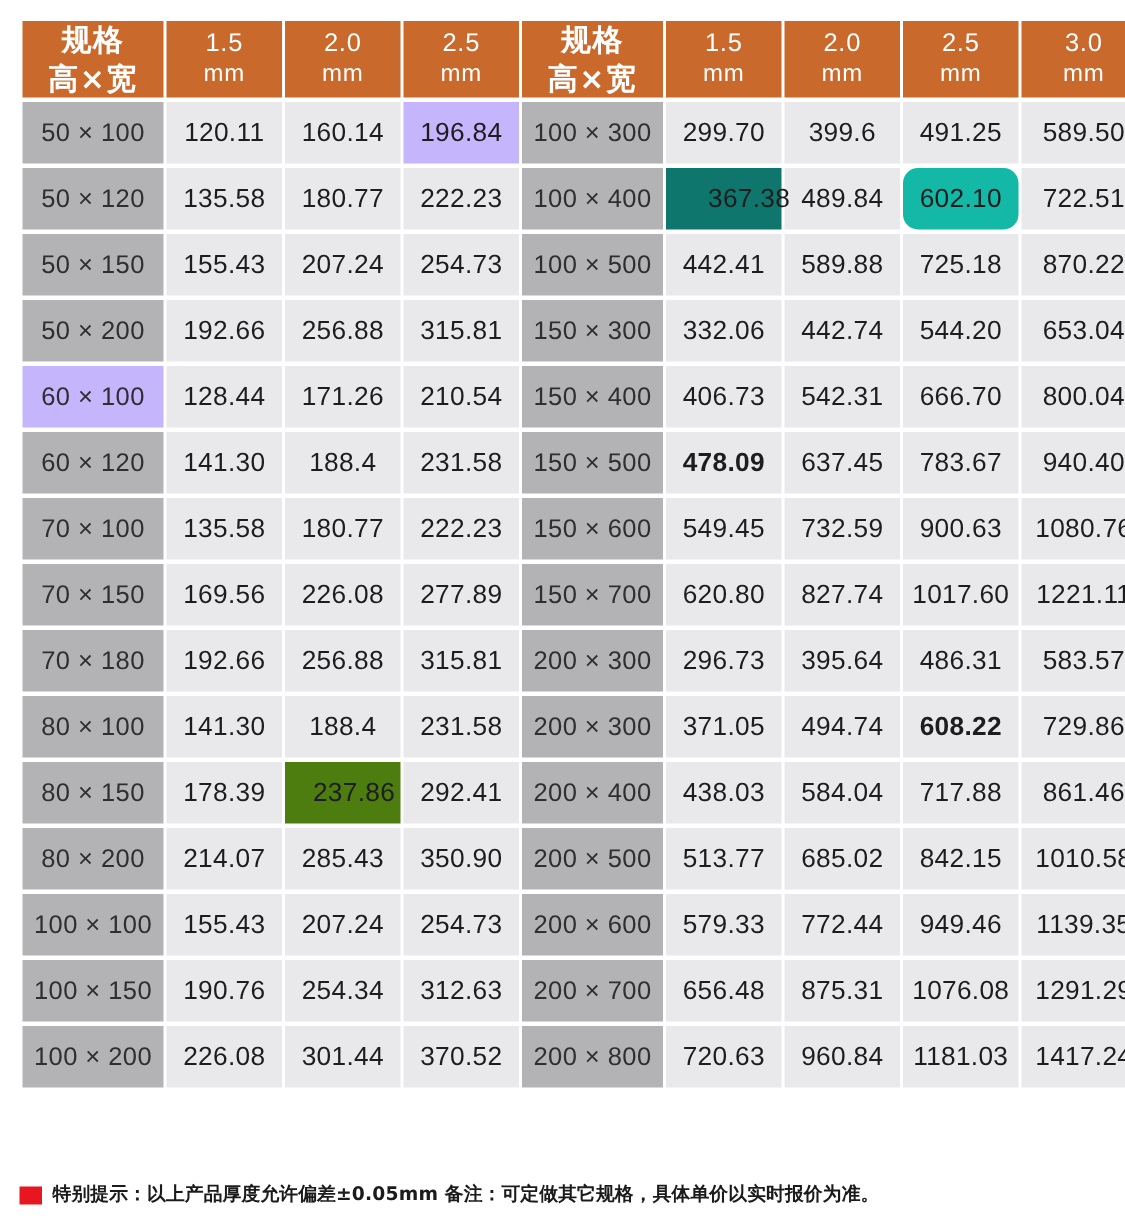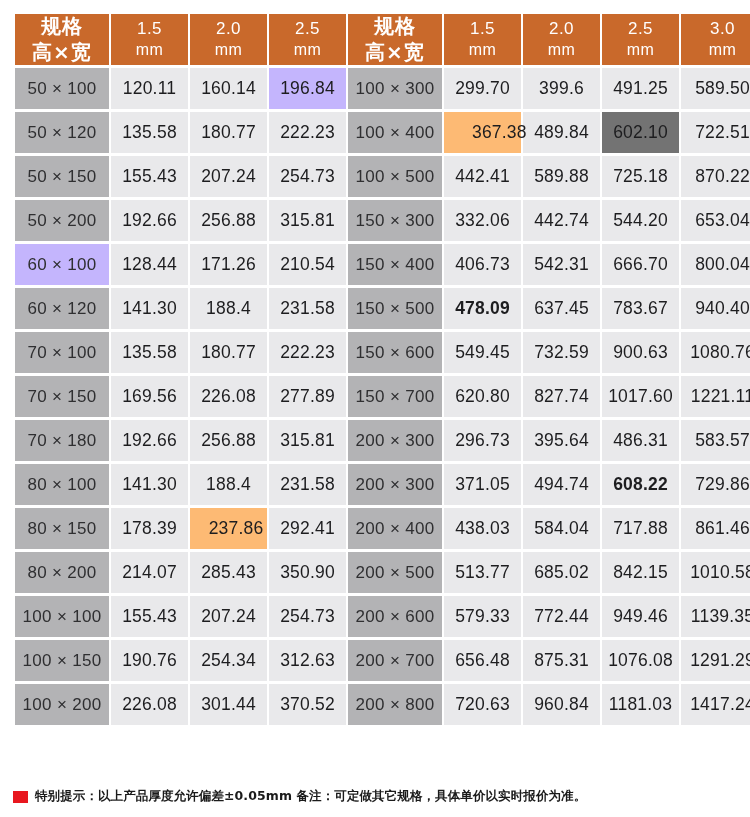--- a/index.html
+++ b/index.html
@@ -167,23 +167,23 @@
           <td class="val" style="background: rgb(233, 233, 235);">399.6</td>
           <td class="val" style="background: rgb(233, 233, 235);">491.25</td>
           <td class="val" style="background: rgb(233, 233, 235);">589.50</td>
         </tr>
         <tr>
           <td class="spec" style="background: rgb(179, 179, 181);">50 × 120</td>
           <td class="val" style="background: rgb(233, 233, 235);">135.58</td>
           <td class="val" style="background: rgb(233, 233, 235);">180.77</td>
           <td class="val" style="background: rgb(233, 233, 235);">222.23</td>
           <td class="spec" style="background: rgb(179, 179, 181);">100 × 400</td>
-          <td class="val" style="background: #fdba74; padding-left: 28px;">367.38</td>
+          <td class="val" style="background: #0f766e; padding-left: 28px;">367.38</td>
           <td class="val" style="background: rgb(233, 233, 235);">489.84</td>
-          <td class="val" style="background: #737373;">602.10</td>
+          <td class="val" style="background: #14b8a6; border-radius: 10px;">602.10</td>
           <td class="val" style="background: rgb(233, 233, 235);">722.51</td>
         </tr>
         <tr>
           <td class="spec" style="background: rgb(179, 179, 181);">50 × 150</td>
           <td class="val" style="background: rgb(233, 233, 235);">155.43</td>
           <td class="val" style="background: rgb(233, 233, 235);">207.24</td>
           <td class="val" style="background: rgb(233, 233, 235);">254.73</td>
           <td class="spec" style="background: rgb(179, 179, 181);">100 × 500</td>
           <td class="val" style="background: rgb(233, 233, 235);">442.41</td>
           <td class="val" style="background: rgb(233, 233, 235);">589.88</td>
@@ -263,21 +263,21 @@
           <td class="val" style="background: rgb(233, 233, 235);">231.58</td>
           <td class="spec" style="background: rgb(179, 179, 181);">200 × 300</td>
           <td class="val" style="background: rgb(233, 233, 235);">371.05</td>
           <td class="val" style="background: rgb(233, 233, 235);">494.74</td>
           <td class="val" style="background: rgb(233, 233, 235); font-weight: bold;">608.22</td>
           <td class="val" style="background: rgb(233, 233, 235);">729.86</td>
         </tr>
         <tr>
           <td class="spec" style="background: rgb(179, 179, 181);">80 × 150</td>
           <td class="val" style="background: rgb(233, 233, 235);">178.39</td>
-          <td class="val" style="background: #fdba74; padding-left: 15px;">237.86</td>
+          <td class="val" style="background: #4d7c0f; padding-left: 15px;">237.86</td>
           <td class="val" style="background: rgb(233, 233, 235);">292.41</td>
           <td class="spec" style="background: rgb(179, 179, 181);">200 × 400</td>
           <td class="val" style="background: rgb(233, 233, 235);">438.03</td>
           <td class="val" style="background: rgb(233, 233, 235);">584.04</td>
           <td class="val" style="background: rgb(233, 233, 235);">717.88</td>
           <td class="val" style="background: rgb(233, 233, 235);">861.46</td>
         </tr>
         <tr>
           <td class="spec" style="background: rgb(179, 179, 181);">80 × 200</td>
           <td class="val" style="background: rgb(233, 233, 235);">214.07</td>

